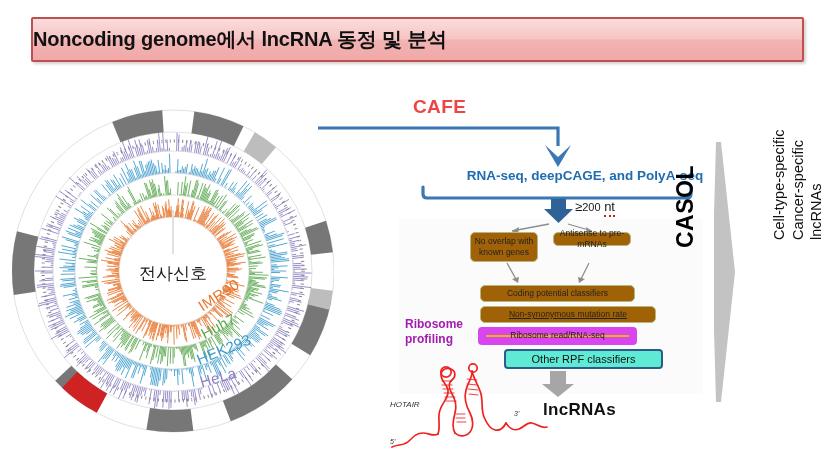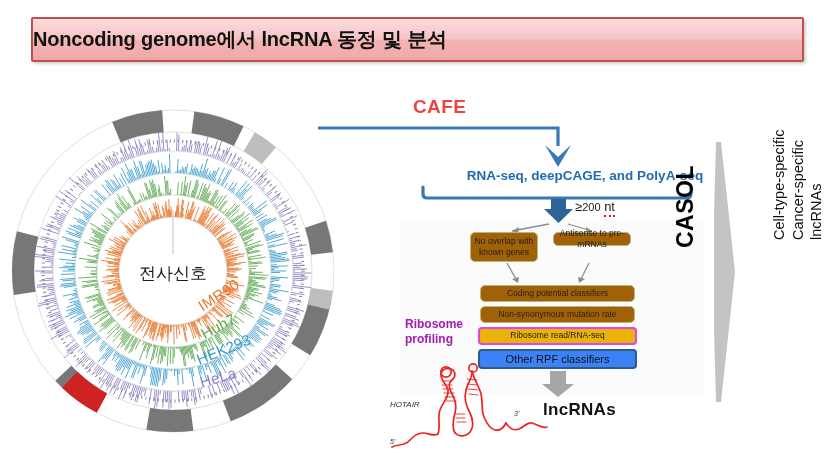--- a/index.html
+++ b/index.html
@@ -134,35 +134,36 @@
     color: #222222;
     line-height: 1.35;
   }
   .fbox-yellow {
     background: #a16207;
     border: 1px solid #b6b77e;
     border-radius: 5px;
   }
   .fbox-orange {
     background: #eab308;
-    border: 2px solid #d946ef;
+    border: 8px solid #d946ef;
     border-radius: 4px;
   }
   .fbox-green {
-    background: #3b82f6;
+    background: #5eead4;
     border: 2px solid #2f5b87;
     border-radius: 4px;
     font-size: 11px;
     color: #111111;
+    margin-left: 26px;
   }
 
   #box-nooverlap { left: 470px; top: 232px; width: 68px; height: 30px; }
   #box-antisense { left: 553px; top: 232px; width: 78px; height: 14px; }
   #box-coding    { left: 480px; top: 285px; width: 155px; height: 17px; }
-  #box-nonsyn    { left: 480px; top: 306px; width: 155px; height: 17px; }
+  #box-nonsyn    { left: 480px; top: 306px; width: 176px; height: 17px; text-decoration: underline; }
   #box-ribo      { left: 478px; top: 327px; width: 159px; height: 18px; }
   #box-rpf       { left: 478px; top: 349px; width: 159px; height: 20px; }
 
   #ribosome-label {
     position: absolute;
     left: 405px;
     top: 317px;
     font-size: 12px;
     font-weight: bold;
     color: #a21caf;

